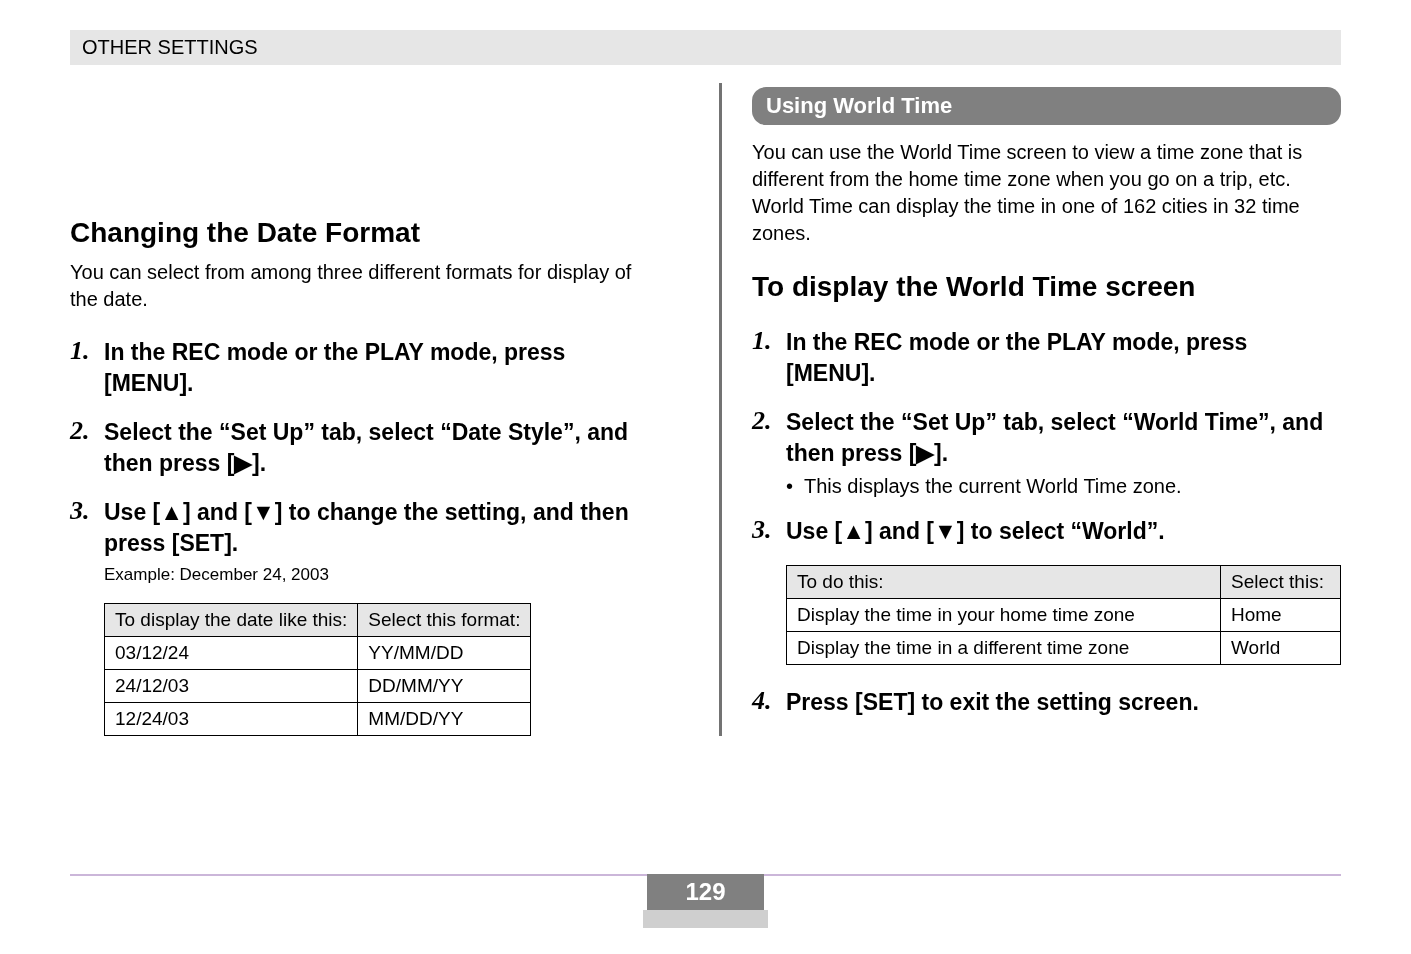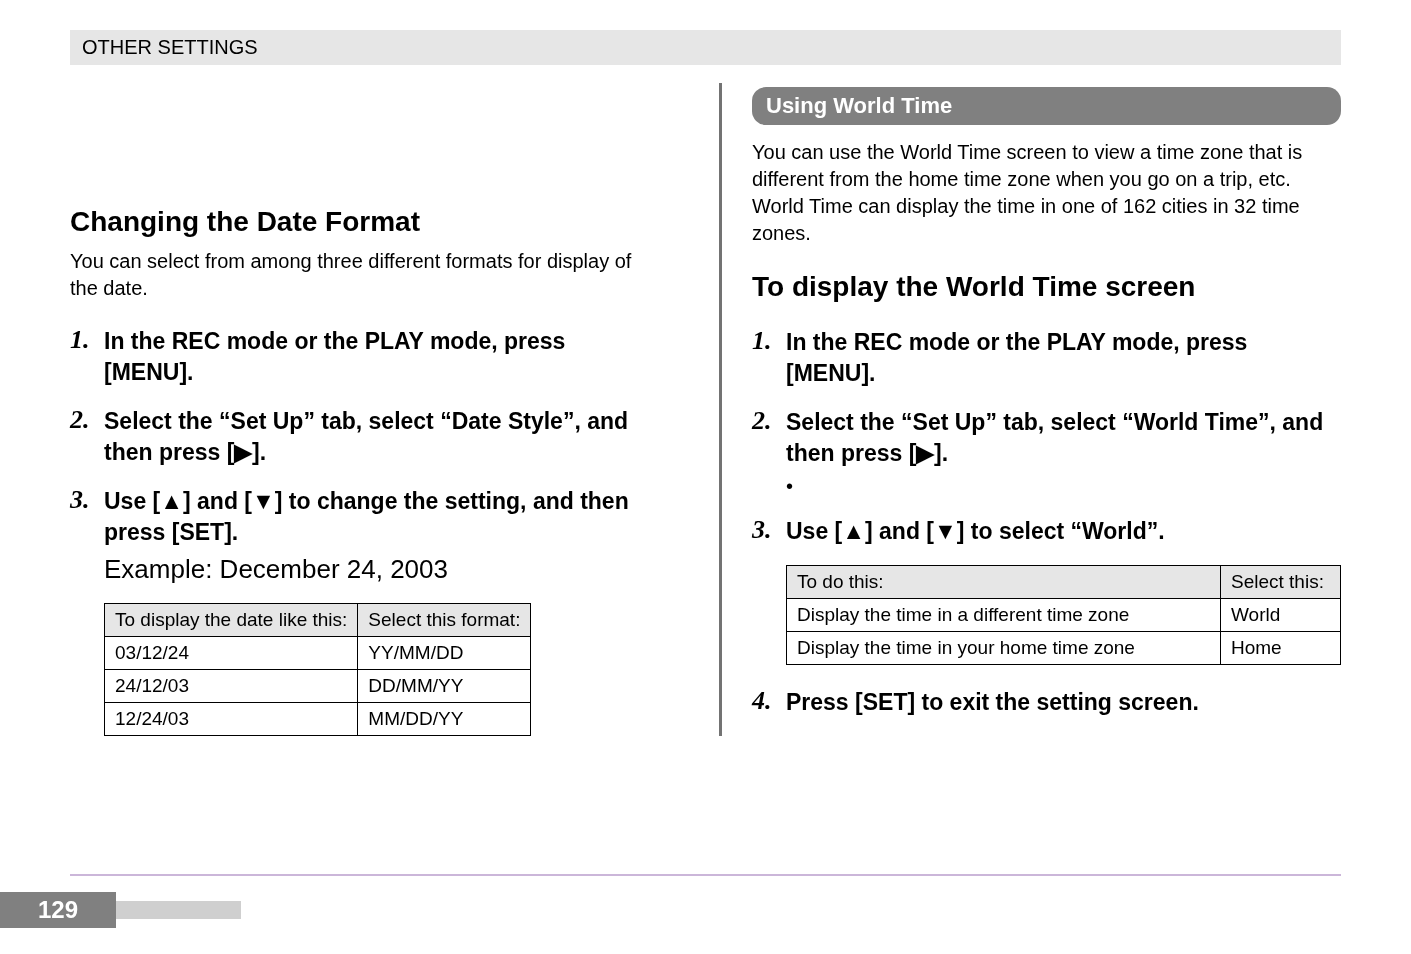--- a/index.html
+++ b/index.html
@@ -61,21 +61,21 @@
     width: 34px;
     flex-shrink: 0;
     line-height: 1.1;
   }
   .step-text {
     font-size: 23px;
     font-weight: bold;
     line-height: 1.35;
   }
   .step-sub {
-    font-size: 26px;
+    font-size: 17px;
     font-weight: normal;
     margin-top: 6px;
   }
   .bullet-line {
     display: flex;
     font-size: 20px;
     margin-top: 6px;
   }
   .bullet-dot {
     width: 18px;
@@ -106,21 +106,21 @@
     padding: 6px 14px;
     border-radius: 14px;
     margin: 4px 0 14px 0;
   }
   .page-num-wrap {
     position: absolute;
     left: 0;
     right: 0;
     bottom: 26px;
     display: flex;
-    flex-direction: row;
+    flex-direction: column;
     align-items: center;
   }
   .page-num-top {
     background: #808080;
     color: #fff;
     font-weight: bold;
     font-size: 24px;
     padding: 4px 38px;
   }
   .page-num-bottom {
@@ -203,43 +203,44 @@
         <div class="step-num">1.</div>
         <div class="step-text">In the REC mode or the PLAY mode, press [MENU].</div>
       </div>
 
       <div class="step">
         <div class="step-num">2.</div>
         <div>
           <div class="step-text">Select the “Set Up” tab, select “World Time”, and then press [▶].</div>
           <div class="bullet-line">
             <span class="bullet-dot">•</span>
+            <span>This displays the current World Time zone.</span>
           </div>
         </div>
       </div>
 
       <div class="step">
         <div class="step-num">3.</div>
         <div class="step-text">Use [▲] and [▼] to select “World”.</div>
       </div>
 
       <div class="indent-block">
         <table class="data-table" style="width:100%;">
           <tbody>
               <tr>
             <th>To do this:</th>
             <th style="width:120px;">Select this:</th>
           </tr>
           <tr>
+            <td>Display the time in your home time zone</td>
+            <td>Home</td>
+          </tr>
+          <tr>
             <td>Display the time in a different time zone</td>
             <td>World</td>
-          </tr>
-          <tr>
-            <td>Display the time in your home time zone</td>
-            <td>Home</td>
           </tr>
         </tbody>
           </table>
       </div>
 
       <div style="height:22px"></div>
 
       <div class="step">
         <div class="step-num">4.</div>
         <div class="step-text">Press [SET] to exit the setting screen.</div>

